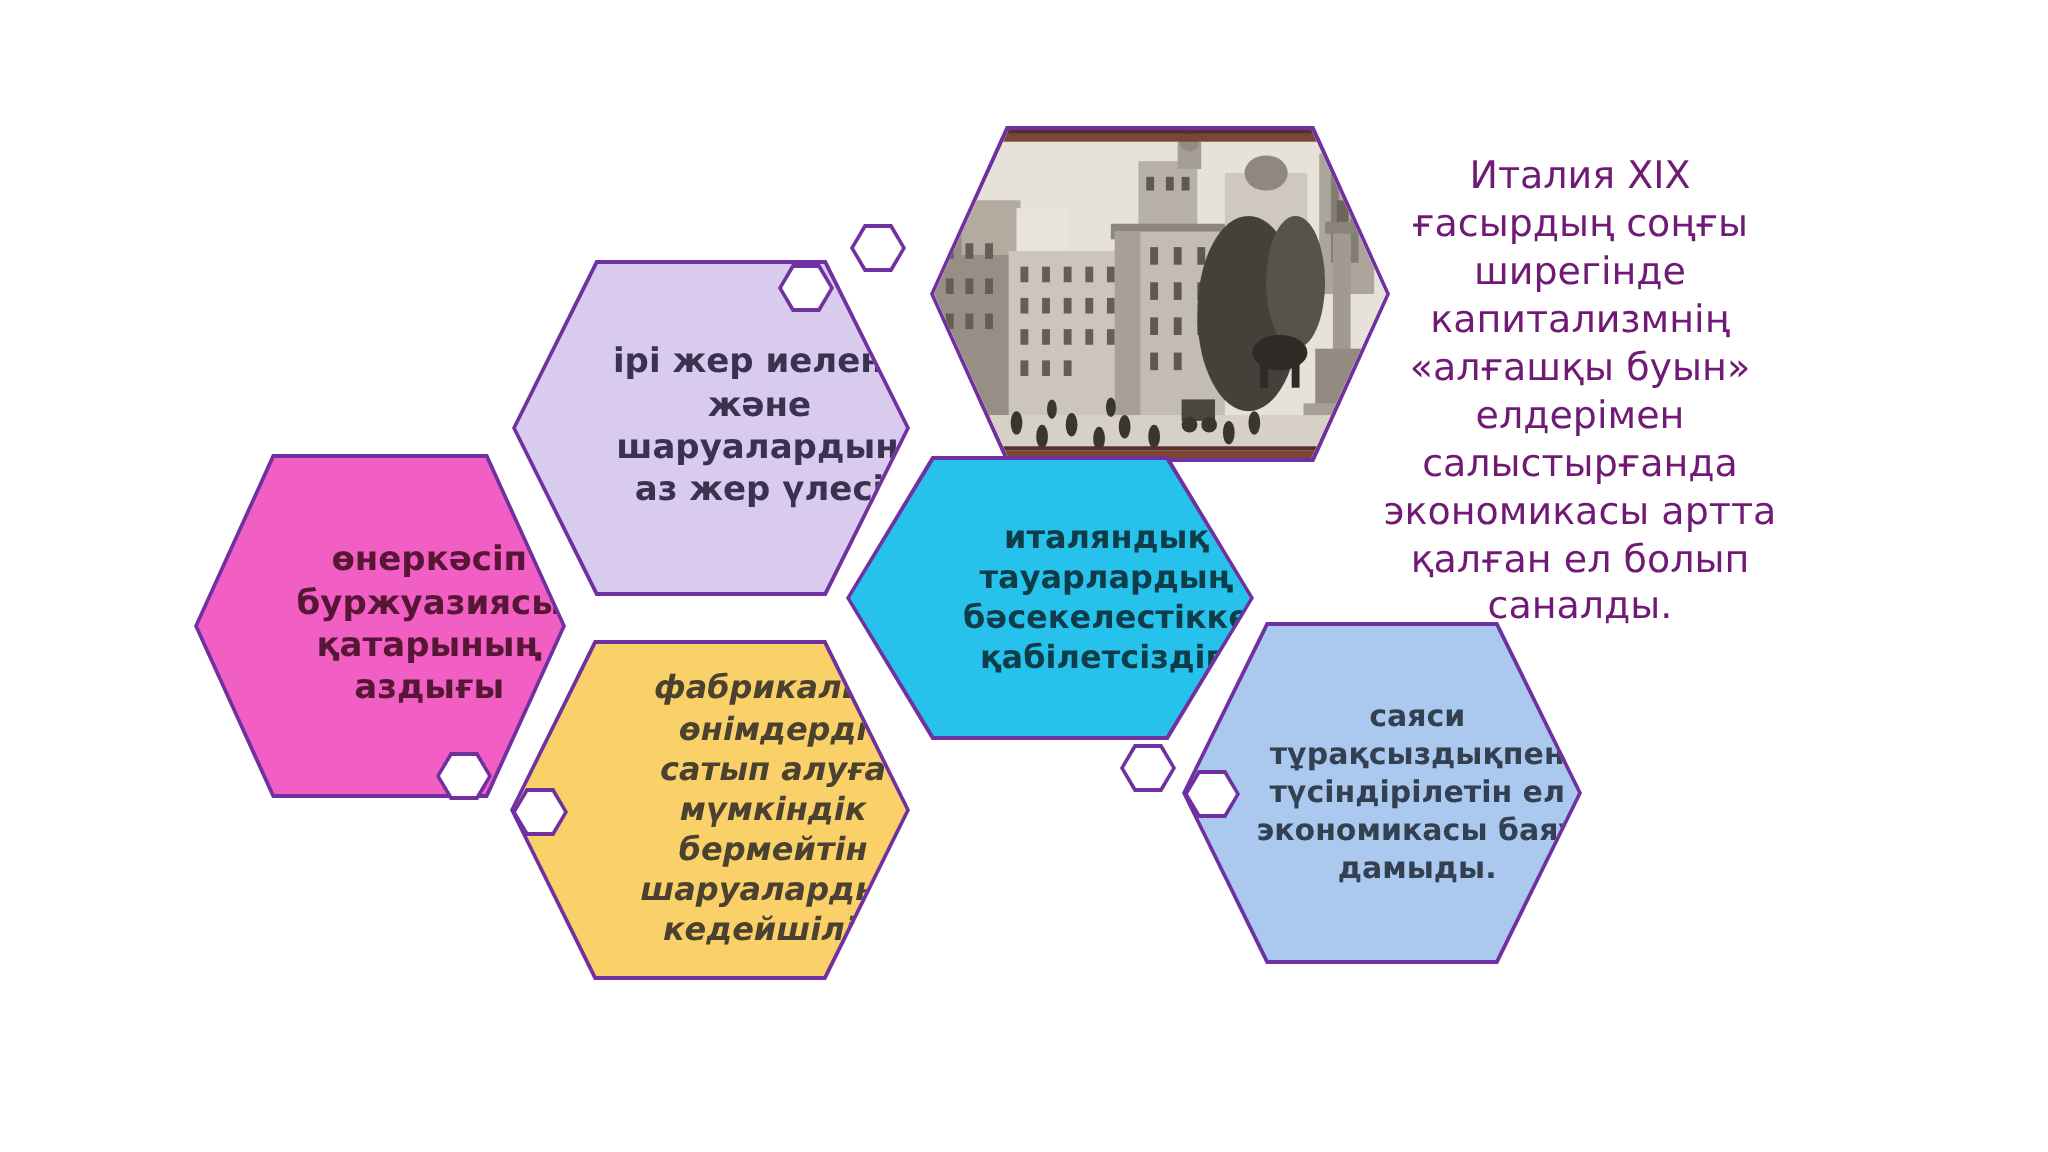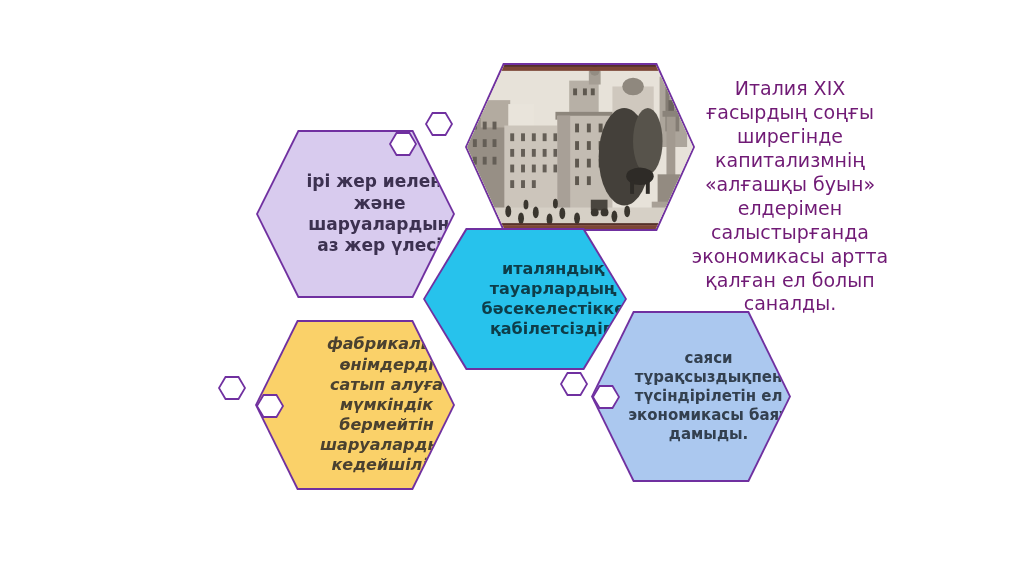--- a/index.html
+++ b/index.html
@@ -191,20 +191,28 @@
   <div class="hex hex-lavender" style="--fill: #d8cbee; --ink: #3c3150; --edge: #7030a0;">
     <div class="hex-inner">
       <span class="hex-label">ірі жер иелену
 және
 шаруалардың
 аз жер үлесі</span>
     </div>
   </div>
   <span class="mini-hex mini-lavender"></span>
 
+  <div class="hex hex-pink" style="--fill: #f25fc4; --ink: #581635; --edge: #7030a0;">
+    <div class="hex-inner">
+      <span class="hex-label">өнеркәсіп
+буржуазиясы
+қатарының
+аздығы</span>
+    </div>
+  </div>
   <span class="mini-hex mini-pink"></span>
 
   <div class="hex hex-yellow" style="--fill: #fad169; --ink: #4a4130; --edge: #7030a0;">
     <div class="hex-inner">
       <span class="hex-label">фабрикалық
 өнімдерді
 сатып алуға
 мүмкіндік
 бермейтін
 шаруалардың

